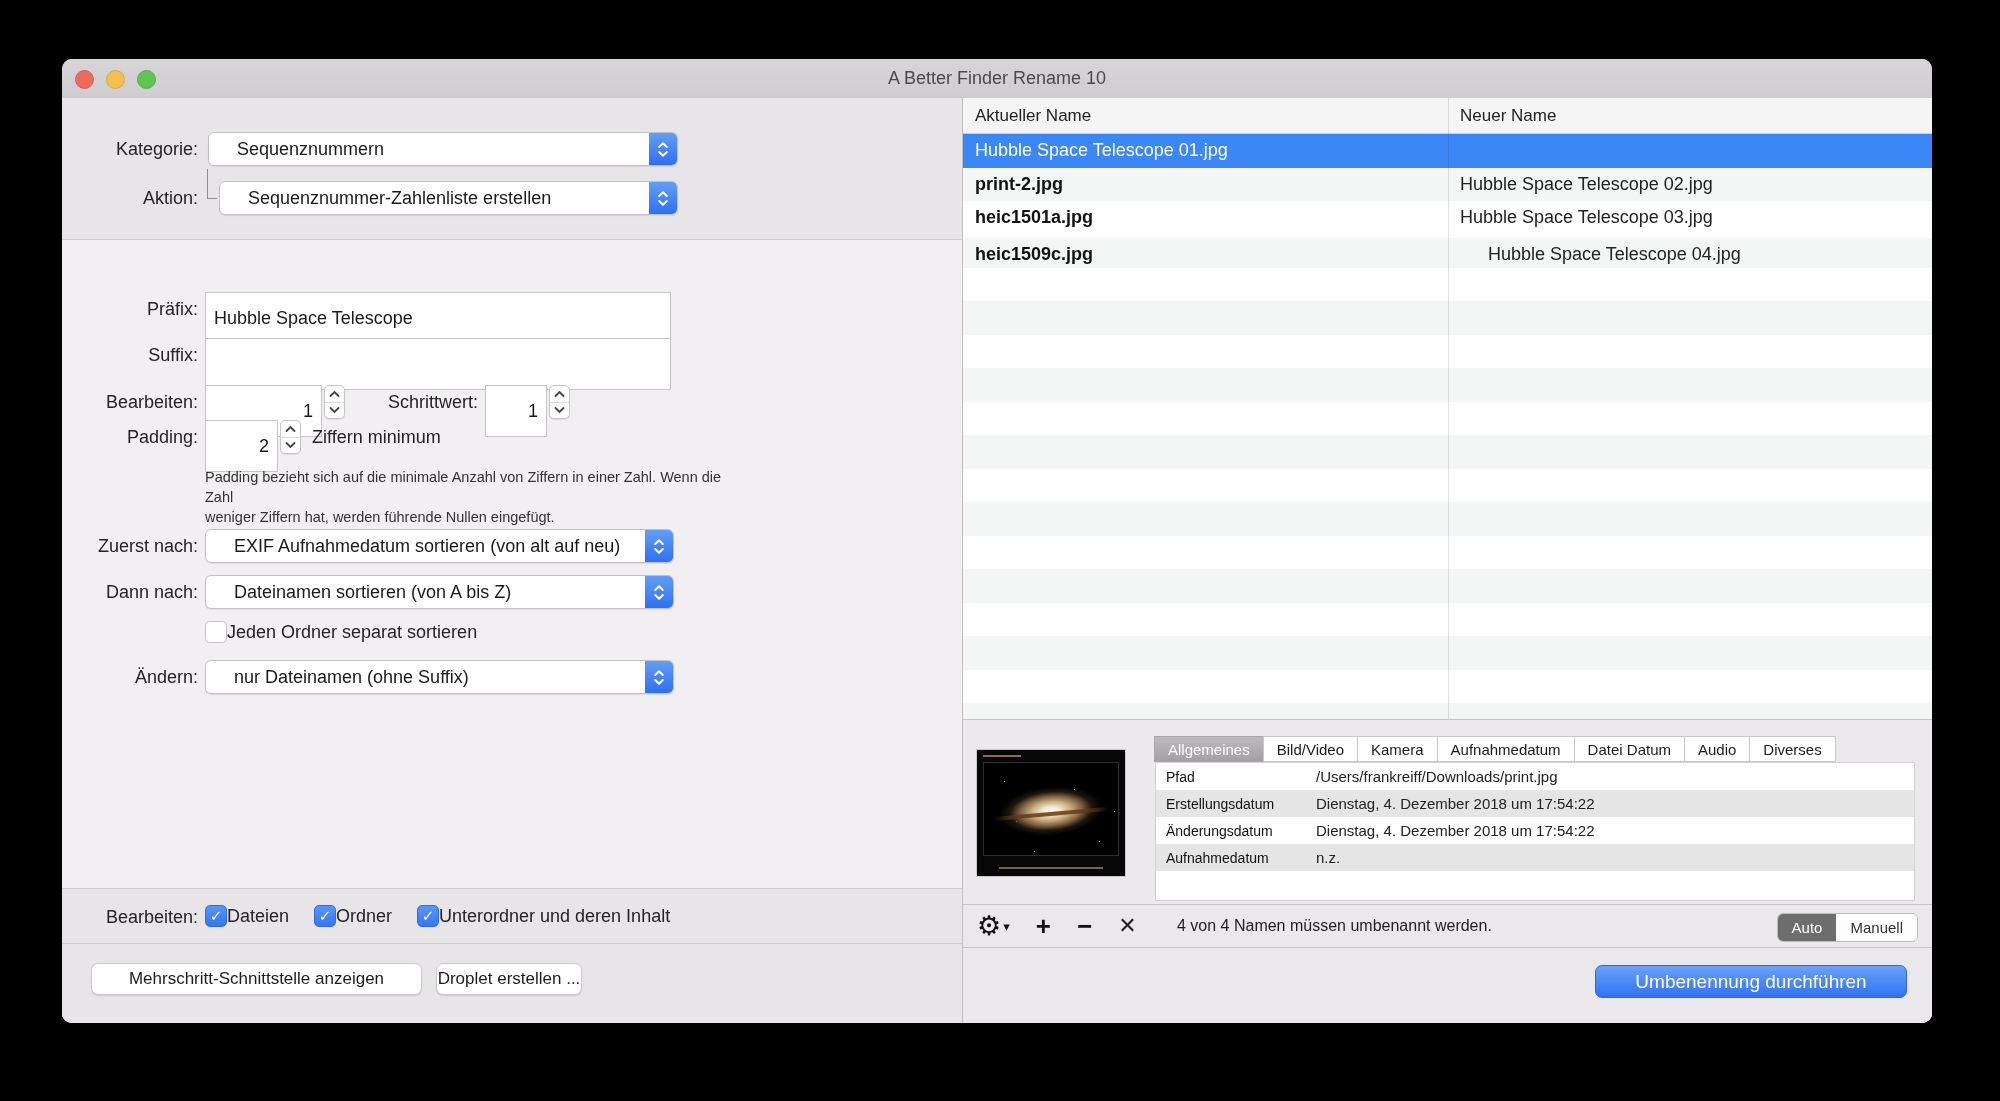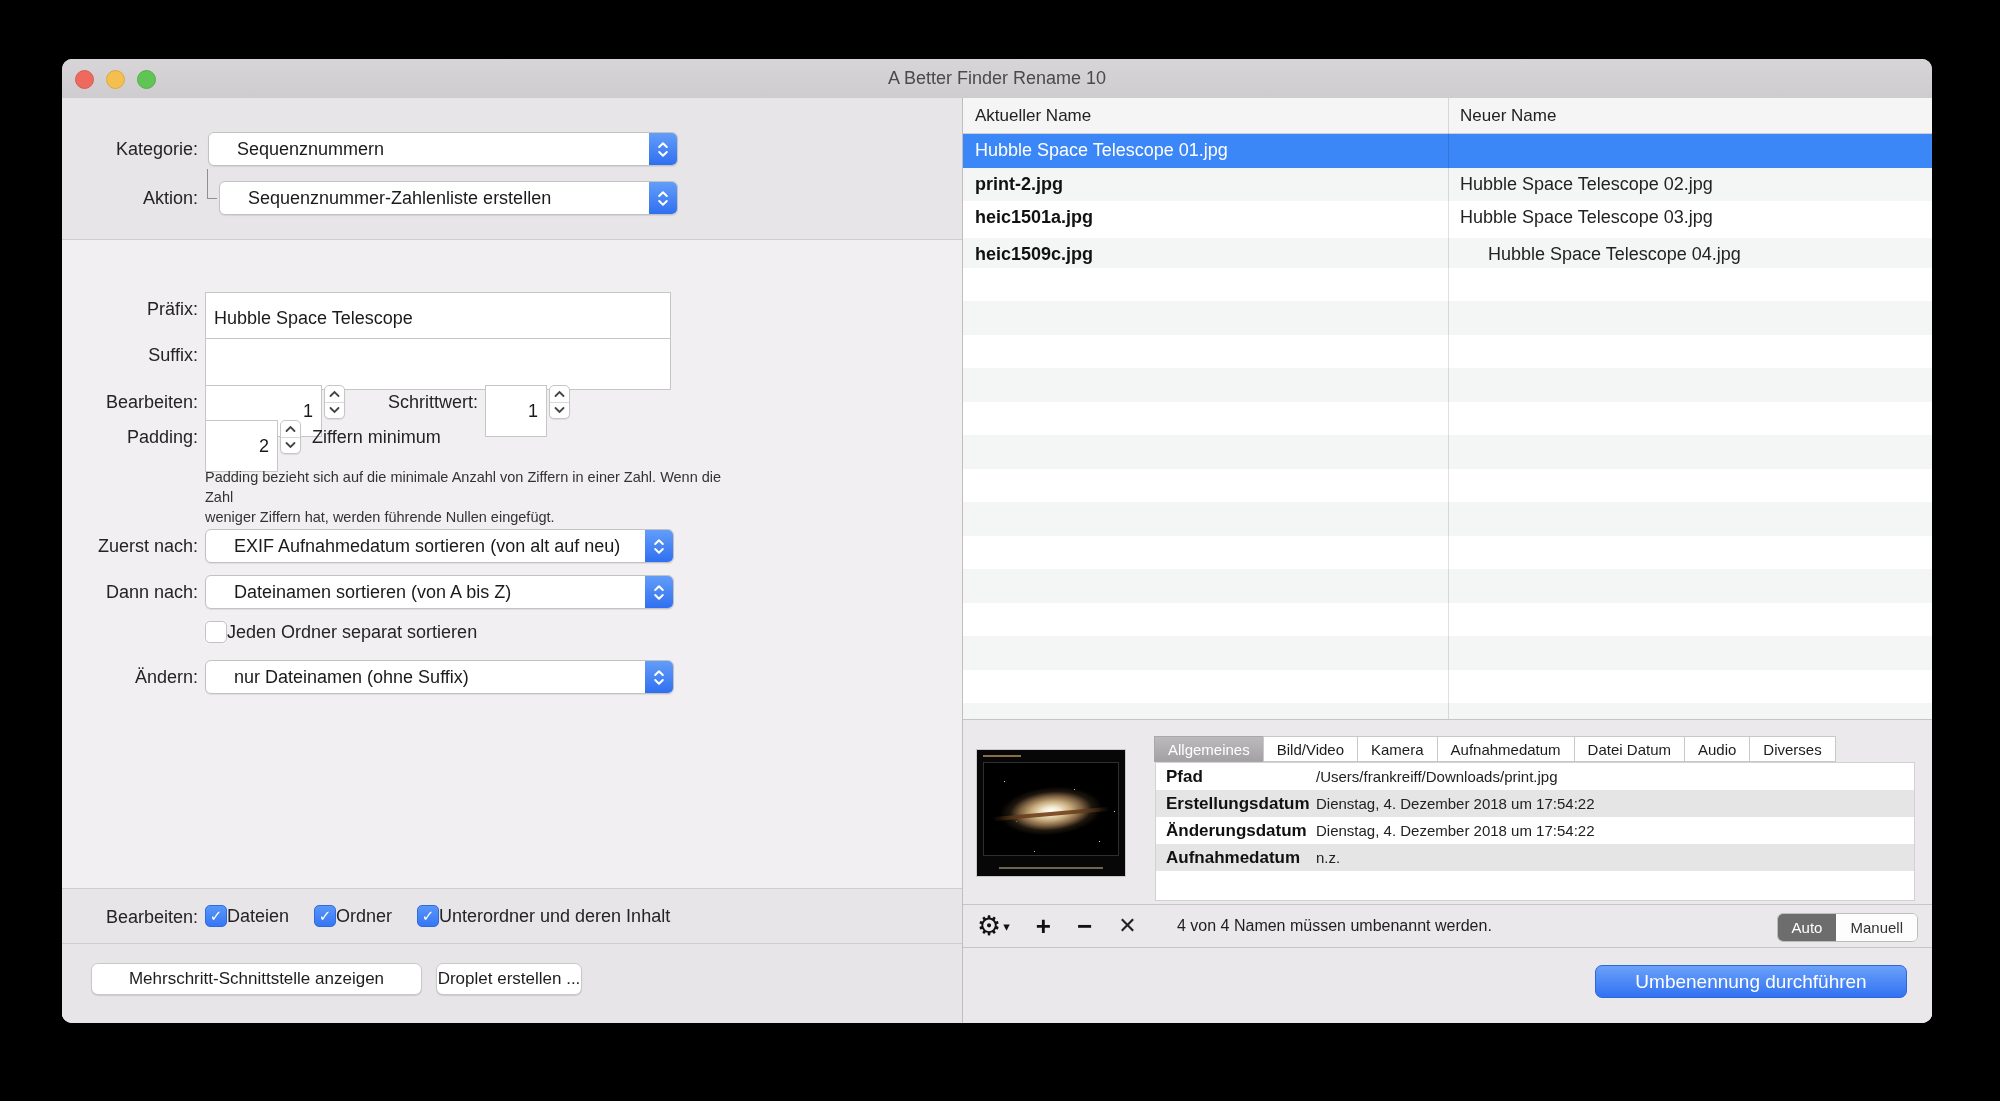--- a/index.html
+++ b/index.html
@@ -90,21 +90,21 @@
   .thumb-caption{position:absolute;left:15%;bottom:7px;width:70%;height:2px;background:#6e6452;}
 
   .tabs{position:absolute;left:192px;top:16px;display:flex;}
   .tab{height:26px;line-height:26px;padding:0 13px;background:#fff;border:1px solid #c8c8c8;
        margin-left:-1px;font-size:15px;color:#1c1c1c;white-space:nowrap;box-sizing:border-box;}
   .tab.sel{background:linear-gradient(#bcbabc,#a3a1a3);color:#fff;border-color:#a9a7a9;}
   .info{position:absolute;left:192px;top:42px;width:760px;height:139px;background:#fff;
         border:1px solid #d2d2d2;box-sizing:border-box;overflow:hidden;}
   .irow{display:flex;height:27px;align-items:center;}
   .irow.alt{background:#e5e5e5;}
-  .irow .k{width:150px;padding-left:10px;font-size:17px;font-weight:700;color:#111;white-space:nowrap;}
+  .irow .k{width:150px;padding-left:10px;font-size:14px;font-weight:400;color:#111;white-space:nowrap;}
   .irow .v{flex:1;font-size:15px;color:#222;white-space:nowrap;}
 
   
   .rtoolbar{position:absolute;left:0;top:807px;width:100%;height:42px;background:#eae8ea;}
   .tool-icons{position:absolute;left:14px;top:0;height:42px;display:flex;align-items:center;}
   .gear{font-size:27px;color:#111;line-height:1;}
   .drop-arrow{font-size:13px;color:#111;margin-left:2px;}
   .tool-plus{font-size:26px;font-weight:700;color:#111;margin-left:26px;line-height:1;}
   .tool-minus{font-size:26px;font-weight:700;color:#111;margin-left:26px;line-height:1;}
   .tool-x{font-size:22px;color:#222;margin-left:26px;line-height:1;}

